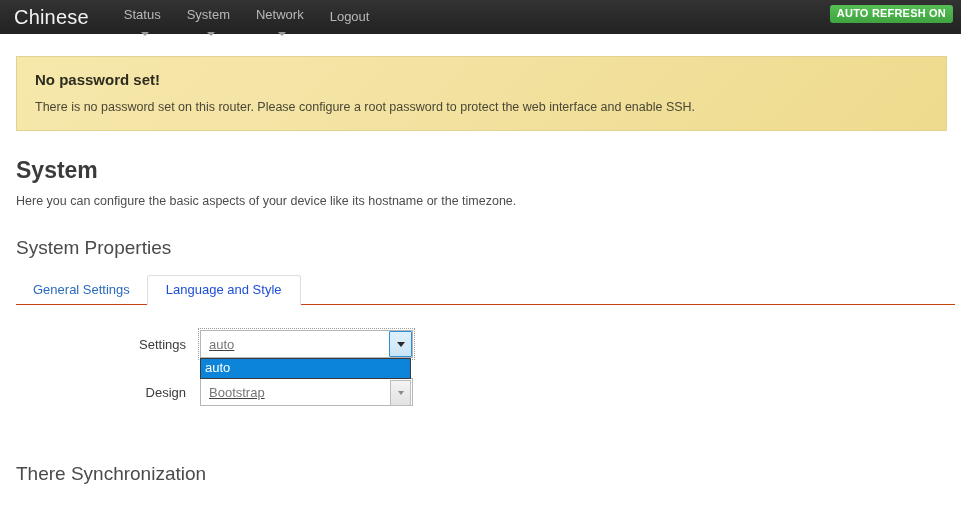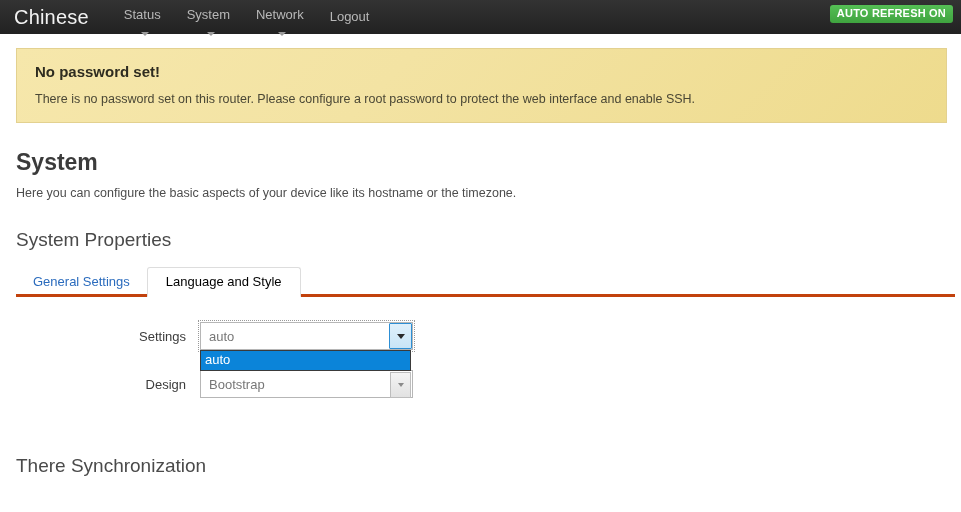--- a/index.html
+++ b/index.html
@@ -73,21 +73,21 @@
     padding: 3px 7px 4px 7px;
     border-radius: 3px;
     line-height: 11px;
     white-space: nowrap;
     cursor: pointer;
     text-align: center;
   }
 
   
   .page {
-    padding: 0 14px;
+    padding: 8px 14px;
     box-sizing: border-box;
   }
 
   
   .alert {
     margin: 14px 0 0 2px;
     width: 931px;
     box-sizing: border-box;
     background: linear-gradient(135deg, #f6e7ab 0%, #f3e3a3 40%, #eedb8d 100%);
     border: 1px solid #e3d190;
@@ -133,39 +133,39 @@
     font-weight: normal;
     color: #4a4a4a;
     margin: 29px 0 0 2px;
     line-height: 22px;
   }
 
   
   .tabs {
     margin: 17px 0 0 2px;
     width: 939px;
-    border-bottom: 3px solid #c2410c;
-    display: flex;
-    align-items: center;
+    border-bottom: 1px solid #c2410c;
+    display: flex;
+    align-items: flex-end;
     height: 29px;
     box-sizing: border-box;
   }
   .tab {
     font-size: 13px;
     color: #2a6bbd;
     padding: 6px 16px 7px 16px;
     line-height: 15px;
     cursor: pointer;
     border: 1px solid transparent;
     margin-bottom: -1px;
     white-space: nowrap;
     box-sizing: border-box;
   }
   .tab.active {
-    color: #000000;
+    color: #1d4ed8;
     background: #ffffff;
     border: 1px solid #dddddd;
     border-bottom-color: #ffffff;
     border-radius: 3px 3px 0 0;
     padding: 6px 18px 7px 18px;
   }
 
   
   .form {
     margin-top: 24px;
@@ -183,20 +183,21 @@
     padding-right: 14px;
     font-size: 13px;
     color: #3c3c3c;
     box-sizing: border-box;
     white-space: nowrap;
   }
   .select-wrap {
     position: relative;
     width: 194px;
     height: 28px;
+    text-decoration: underline;
   }
   .select-box {
     width: 213px;
     height: 28px;
     box-sizing: border-box;
     border: 1px solid #b6b6b6;
     background: #ffffff;
     display: flex;
     align-items: center;
     font-size: 13px;

